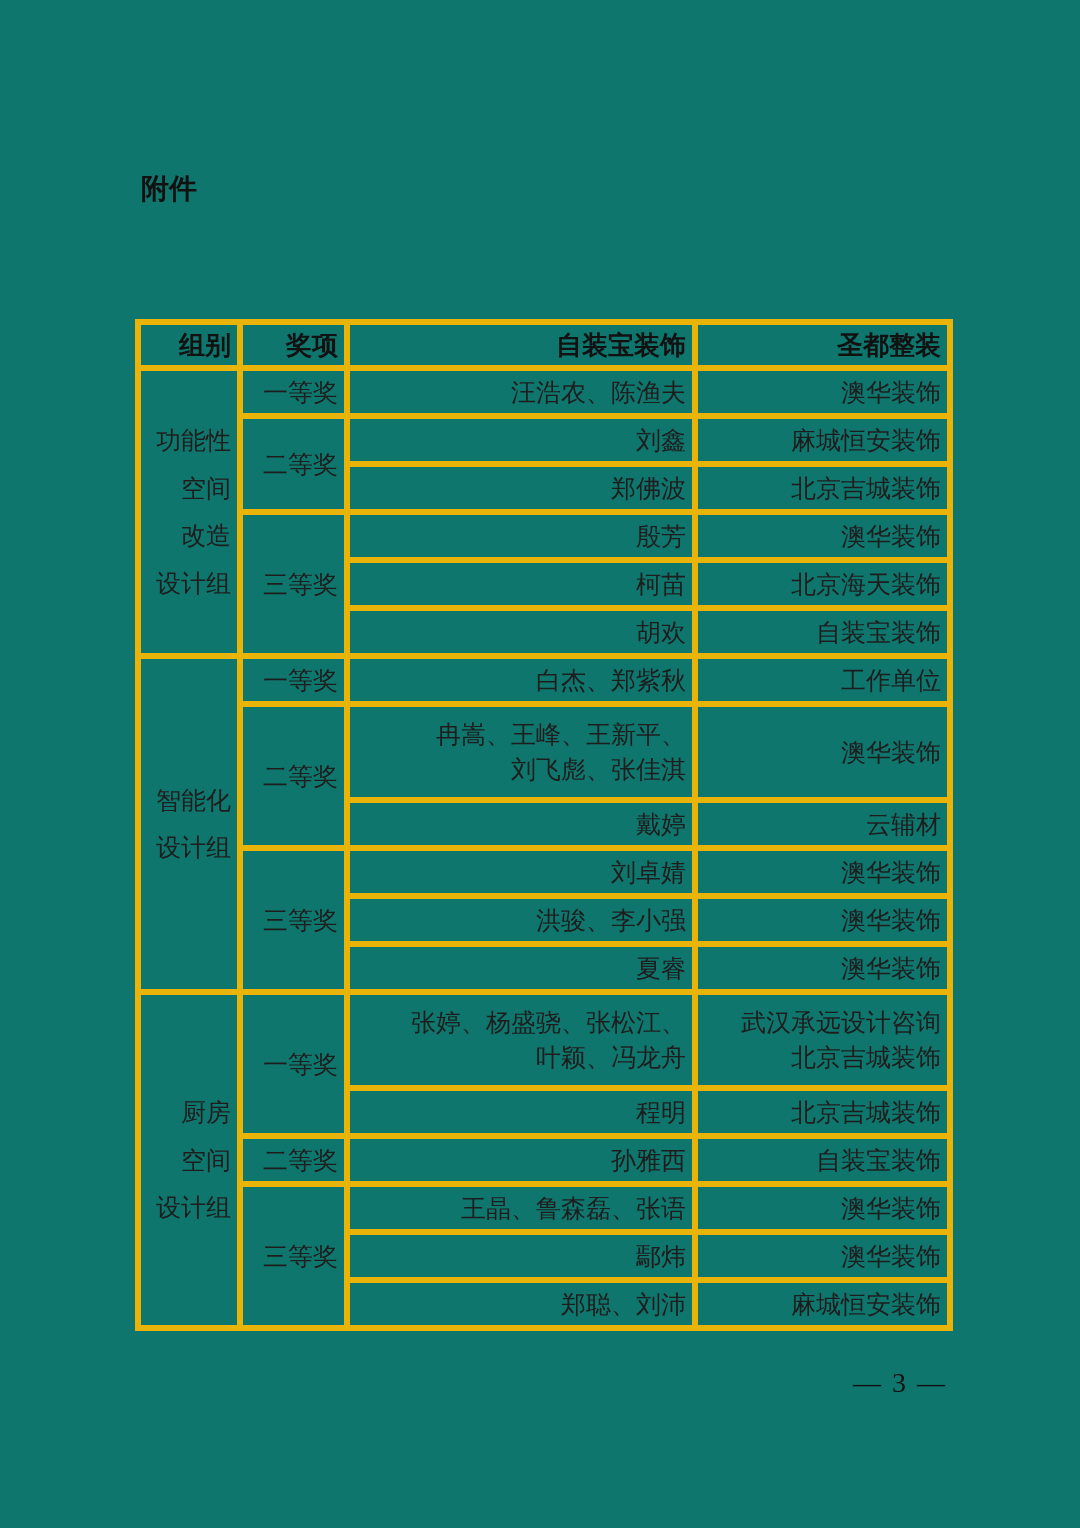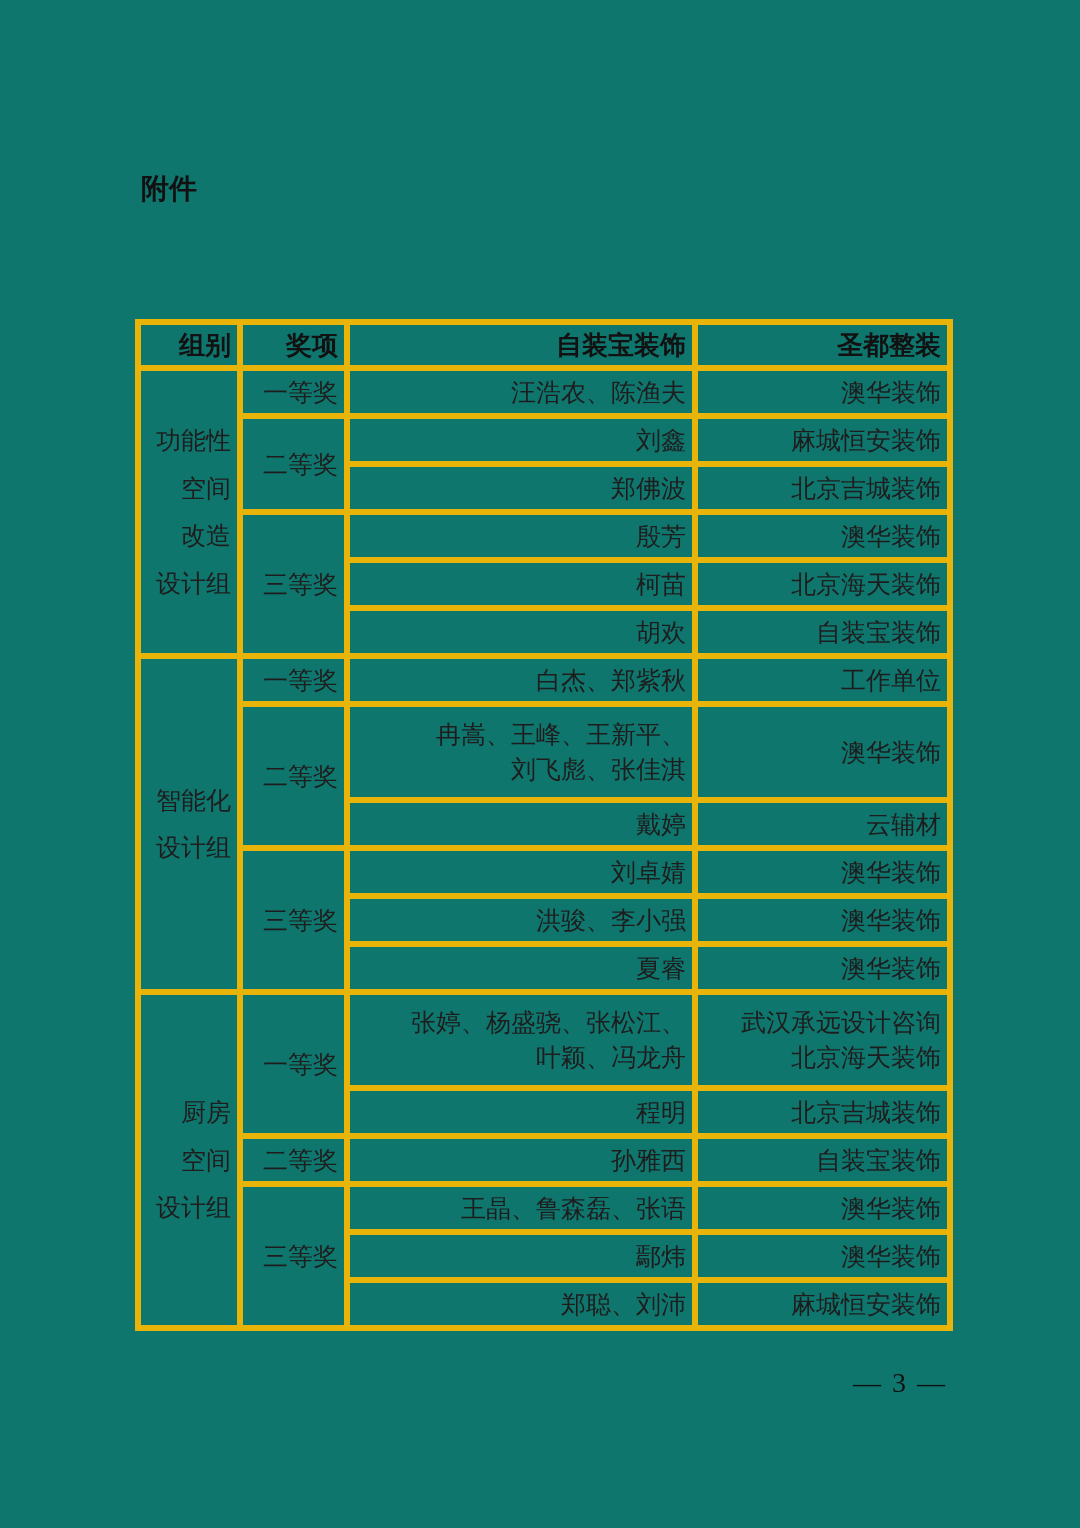--- a/index.html
+++ b/index.html
@@ -160,21 +160,21 @@
         </tr>
 
         <tr class="row-d">
           <td class="group-name" rowspan="6">厨房
 空间
 设计组</td>
           <td rowspan="2">一等奖</td>
           <td>张婷、杨盛骁、张松江、
 叶颖、冯龙舟</td>
           <td>武汉承远设计咨询
-北京海天装饰</td>
+北京吉城装饰</td>
         </tr>
         <tr class="row-s">
           <td>程明</td>
           <td>北京吉城装饰</td>
         </tr>
         <tr class="row-s">
           <td>二等奖</td>
           <td>孙雅西</td>
           <td>自装宝装饰</td>
         </tr>

